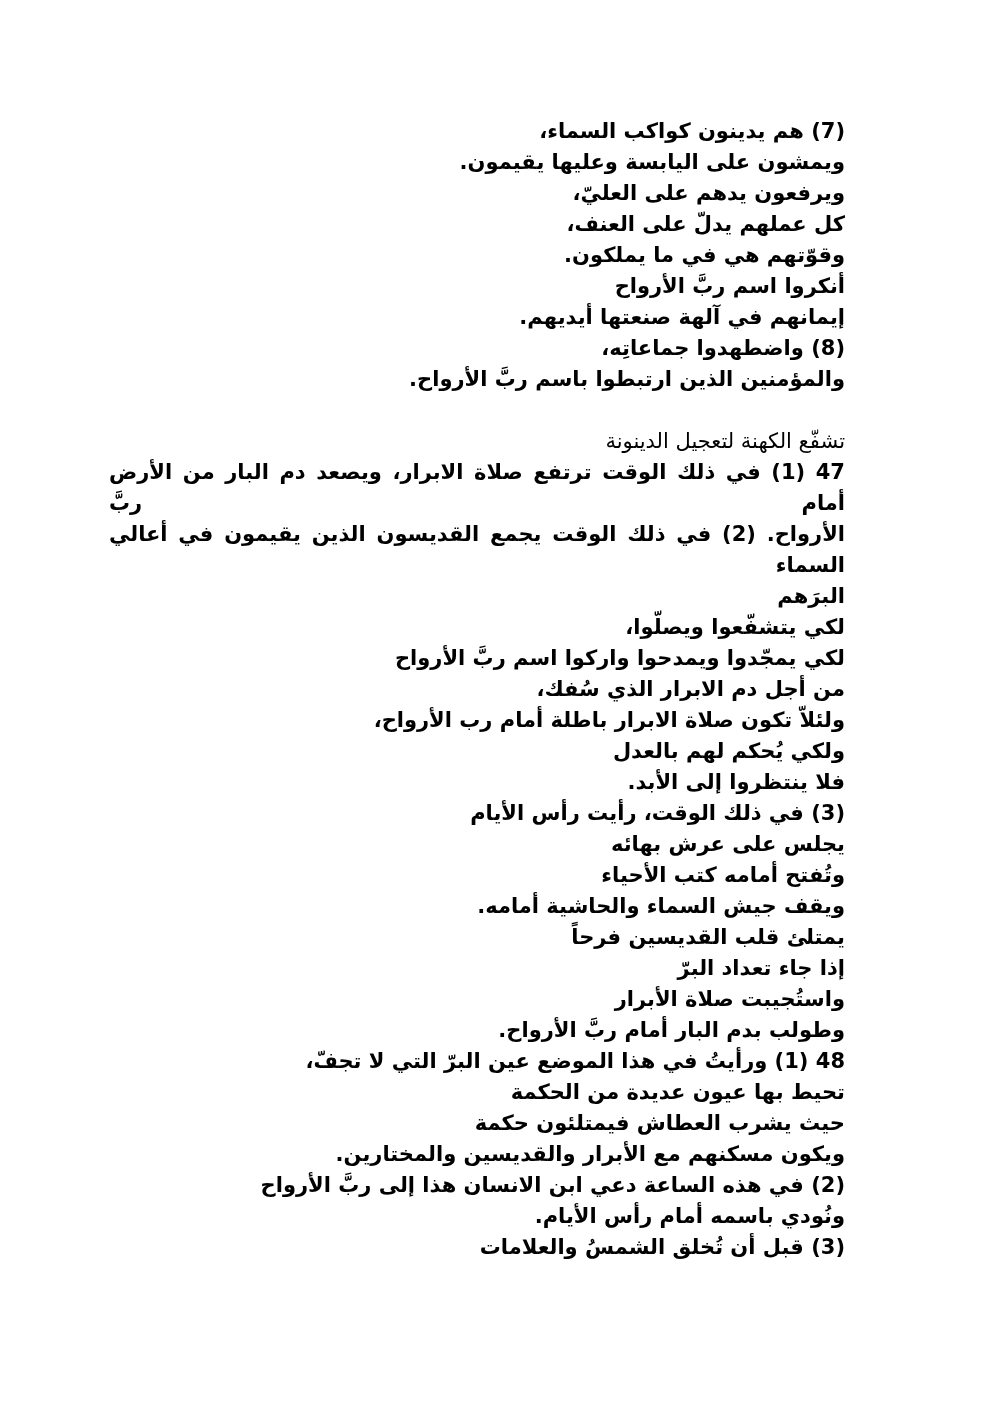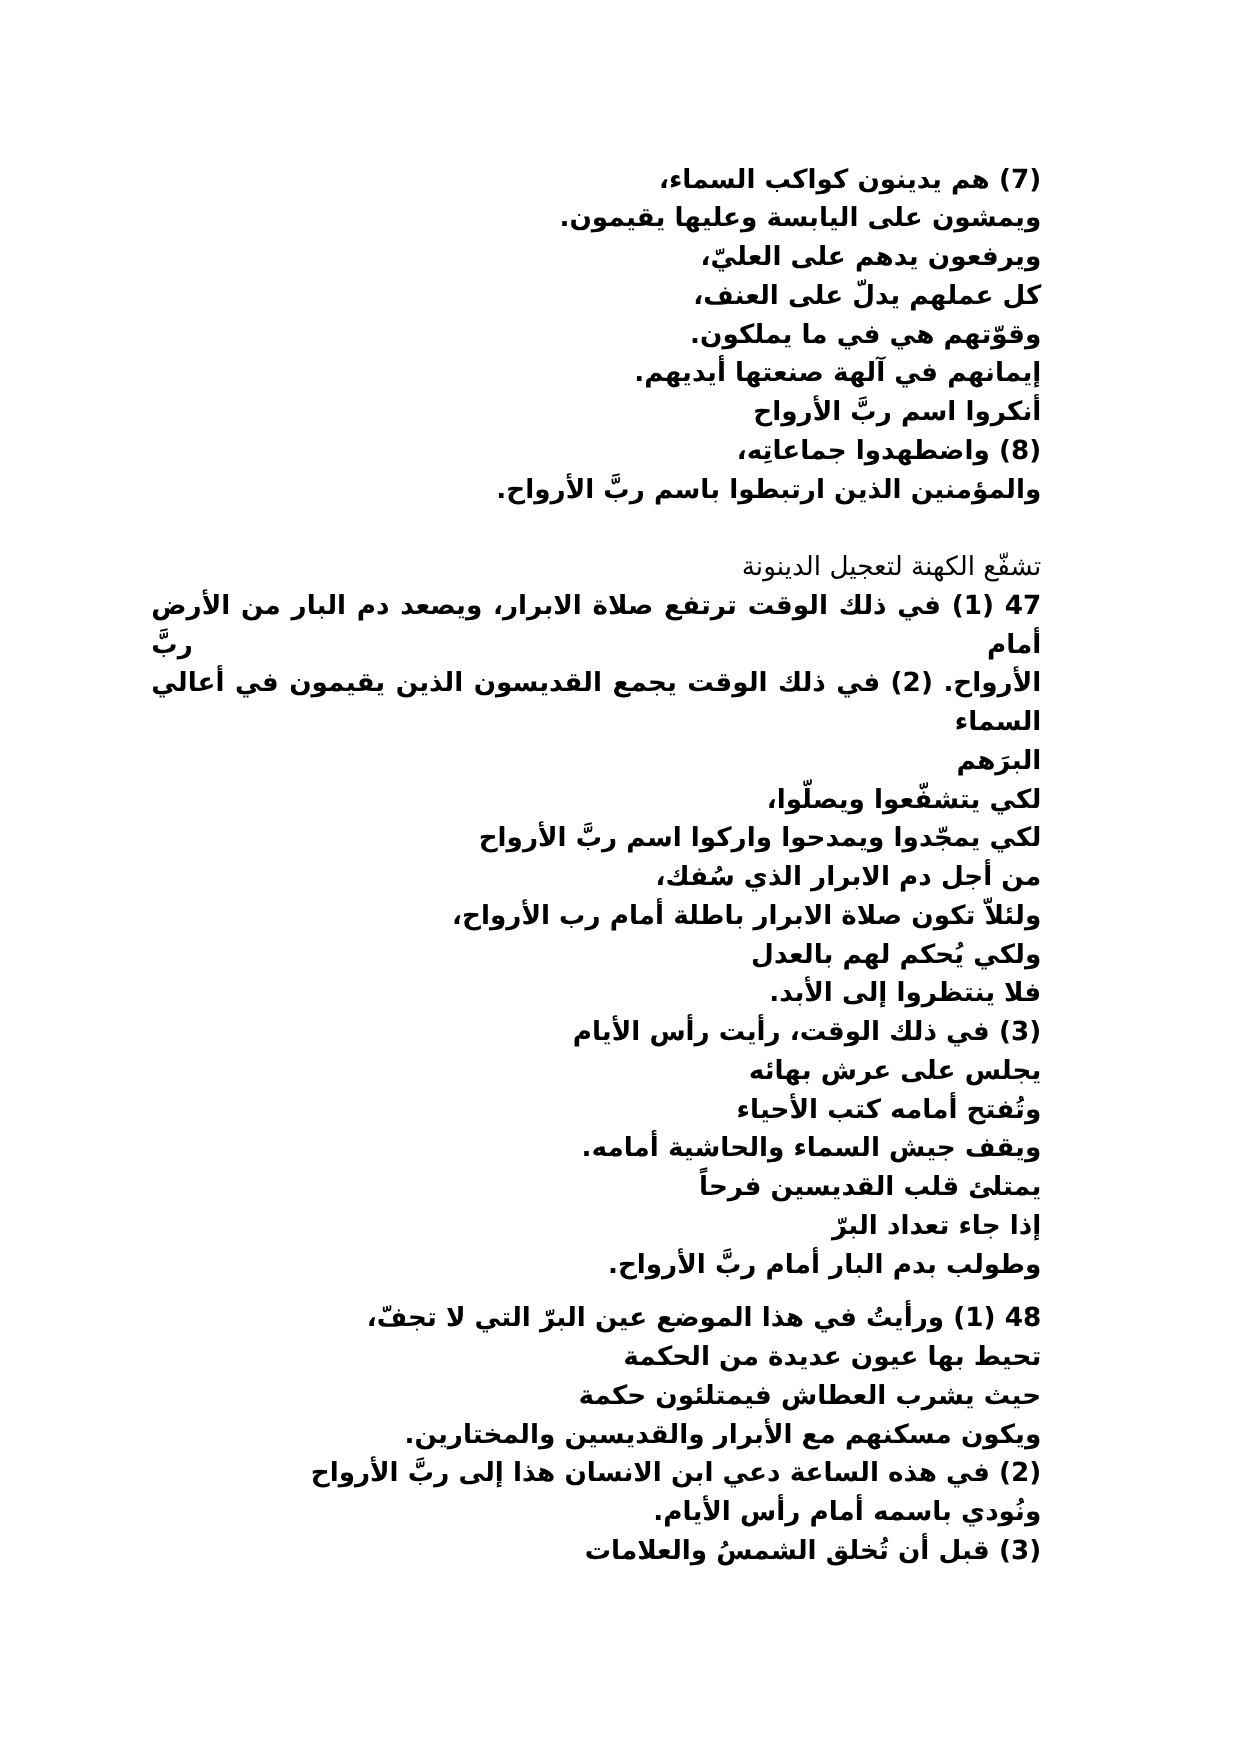--- a/index.html
+++ b/index.html
@@ -21,21 +21,21 @@
     width: 736px;
     direction: rtl;
     unicode-bidi: embed;
     color: #000000;
     font-family: "DejaVu Sans", sans-serif;
     font-weight: bold;
     font-size: 21px;
     line-height: 31px;
     text-align: right;
   }
-  section { margin: 12px; padding: 0; }
+  section { margin: 0; padding: 0; }
   .line {
     min-height: 31px;
     white-space: normal;
   }
   .heading {
     margin: 31px 0 0 0;          
     padding: 0;
     font-size: 21px;
     font-weight: normal;
     line-height: 31px;
@@ -51,22 +51,22 @@
 
 <div class="page">
   <div class="content" lang="ar" dir="rtl" style="color: rgb(0, 0, 0);">
 
     <section>
       <div class="line">(7) هم يدينون كواكب السماء،</div>
       <div class="line">ويمشون على اليابسة وعليها يقيمون.</div>
       <div class="line">ويرفعون يدهم على العليّ،</div>
       <div class="line">كل عملهم يدلّ على العنف،</div>
       <div class="line">وقوّتهم هي في ما يملكون.</div>
+      <div class="line">أنكروا اسم ربَّ الأرواح</div>
       <div class="line">إيمانهم في آلهة صنعتها أيديهم.</div>
-      <div class="line">أنكروا اسم ربَّ الأرواح</div>
       <div class="line">(8) واضطهدوا جماعاتِه،</div>
       <div class="line">والمؤمنين الذين ارتبطوا باسم ربَّ الأرواح.</div>
     </section>
 
     <section>
       <h2 class="heading">تشفّع الكهنة لتعجيل الدينونة</h2>
       <div class="line just">47 (1) في ذلك الوقت ترتفع صلاة الابرار، ويصعد دم البار من الأرض أمام ربَّ</div>
       <div class="line just">الأرواح. (2) في ذلك الوقت يجمع القديسون الذين يقيمون في أعالي السماء</div>
       <div class="line">البرَهم</div>
       <div class="line">لكي يتشفّعوا ويصلّوا،</div>
@@ -74,20 +74,21 @@
       <div class="line">من أجل دم الابرار الذي سُفك،</div>
       <div class="line">ولئلاّ تكون صلاة الابرار باطلة أمام رب الأرواح،</div>
       <div class="line">ولكي يُحكم لهم بالعدل</div>
       <div class="line">فلا ينتظروا إلى الأبد.</div>
       <div class="line">(3) في ذلك الوقت، رأيت رأس الأيام</div>
       <div class="line">يجلس على عرش بهائه</div>
       <div class="line">وتُفتح أمامه كتب الأحياء</div>
       <div class="line">ويقف جيش السماء والحاشية أمامه.</div>
       <div class="line">يمتلئ قلب القديسين فرحاً</div>
       <div class="line">إذا جاء تعداد البرّ</div>
+      <div class="line">واستُجيبت صلاة الأبرار</div>
       <div class="line">وطولب بدم البار أمام ربَّ الأرواح.</div>
     </section>
 
     <section>
       <div class="line">48 (1) ورأيتُ في هذا الموضع عين البرّ التي لا تجفّ،</div>
       <div class="line">تحيط بها عيون عديدة من الحكمة</div>
       <div class="line">حيث يشرب العطاش فيمتلئون حكمة</div>
       <div class="line">ويكون مسكنهم مع الأبرار والقديسين والمختارين.</div>
       <div class="line">(2) في هذه الساعة دعي ابن الانسان هذا إلى ربَّ الأرواح</div>
       <div class="line">ونُودي باسمه أمام رأس الأيام.</div>

